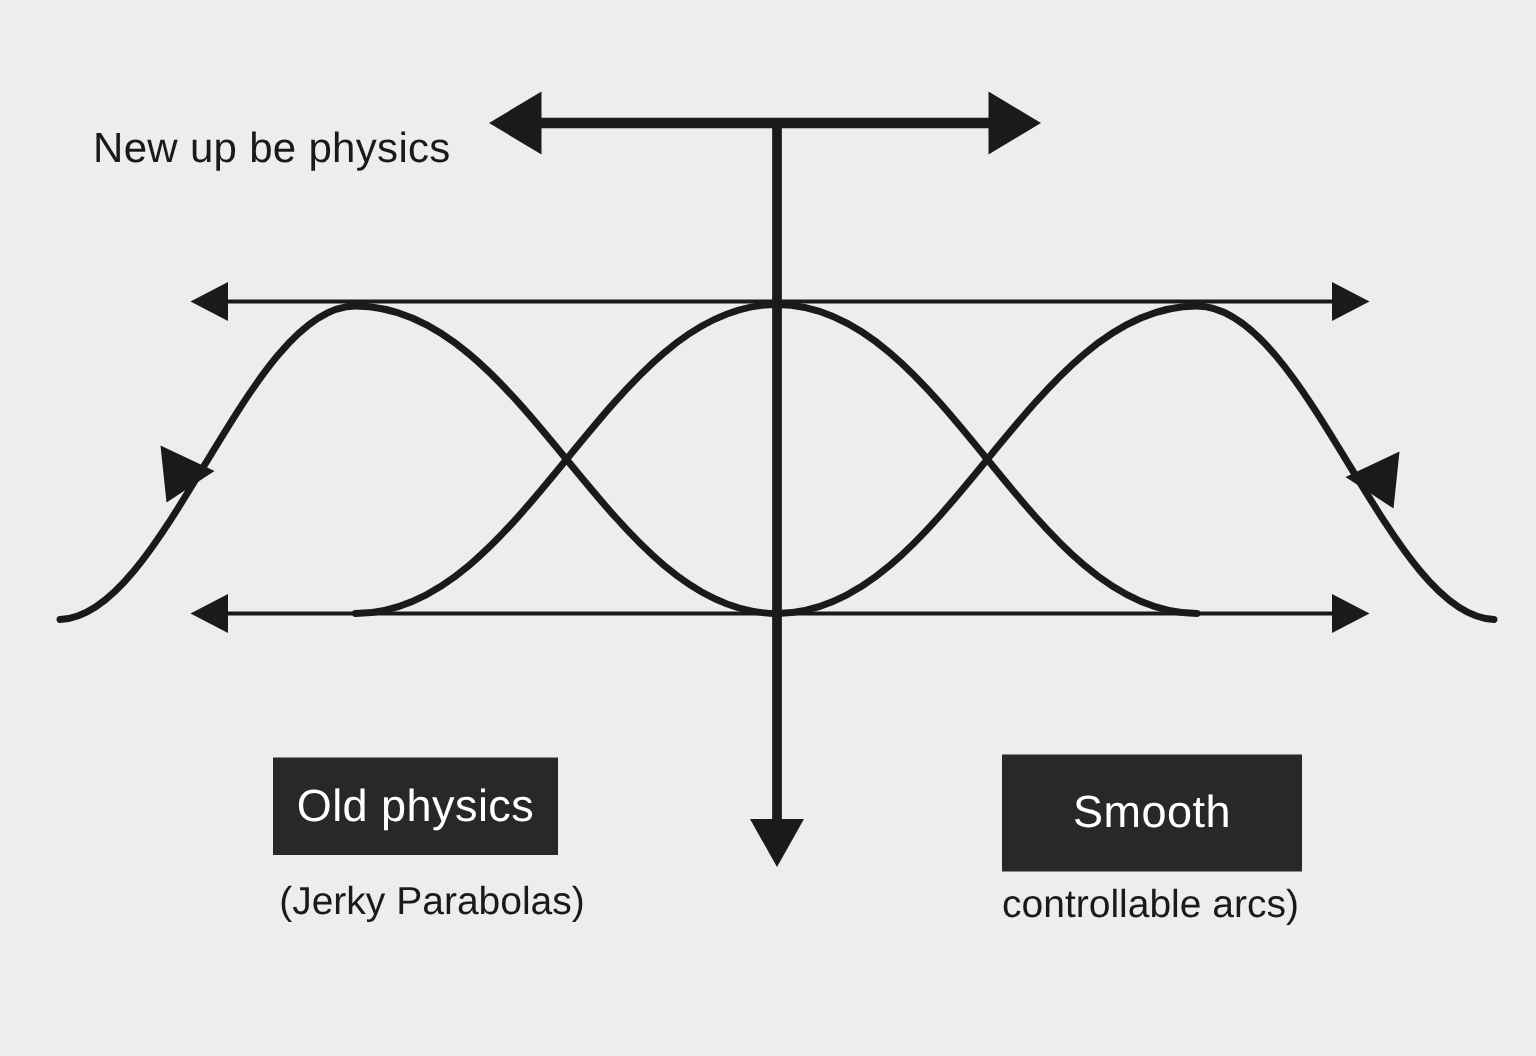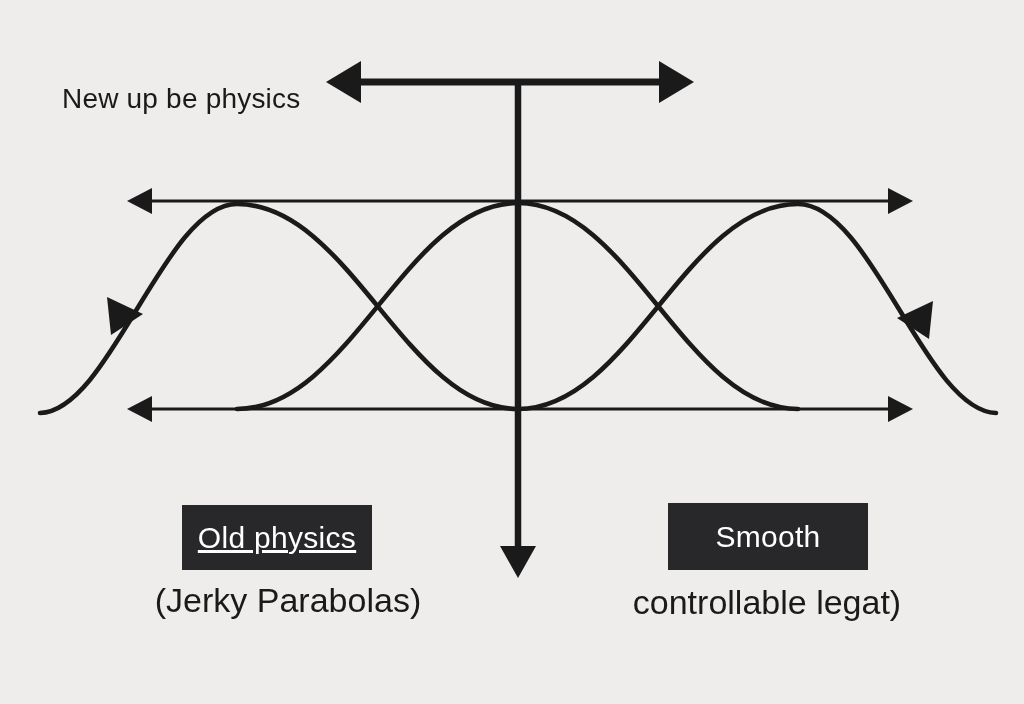--- a/index.html
+++ b/index.html
@@ -29,21 +29,21 @@
     align-items: center;
     justify-content: center;
     background: var(--box_bg, #28282a);
     color: var(--box_text, #ffffff);
     font-size: 30px;
     font-weight: 500;
     letter-spacing: 0.3px;
   }
   .caption {
     position: absolute;
-    font-size: 34px;
+    font-size: 26px;
     font-weight: 500;
     text-align: center;
     white-space: nowrap;
     line-height: 38px;
   }
 </style>
 </head>
 <body>
 
 <div class="stage">
@@ -75,19 +75,19 @@
 
     <path class="stroke" stroke-width="4.6" stroke-linecap="round" d="M 40 413 C 110 411 165 204 237 204 C 350 204 406 409 518 409 C 630 409 686 204 798 204 C 871 204 926 411 996 413"></path>
     <path class="stroke" stroke-width="4.6" stroke-linecap="round" d="M 237 409 C 350 409 406 203 518 203 C 630 203 686 409 798 409"></path>
 
     <polygon class="fill" points="143,314 107,297 111,335"></polygon>
     <polygon class="fill" points="897,318 933,301 929,339"></polygon>
   </svg>
 
   <div class="top-label" style="left:62px; top:64px;margin-top:18px;">New up be physics</div>
 
-  <div class="badge" style="left:182px; top:505px; width:190px; height:65px;text-decoration:underline;">Old physics</div>
+  <div class="badge" style="left:182px; top:505px; width:190px; height:65px;">Old physics</div>
   <div class="caption" style="left:121px; top:581px; width:334px;">(Jerky Parabolas)</div>
 
-  <div class="badge" style="left:668px; top:503px; width:200px; height:67px;">Smooth</div>
-  <div class="caption" style="left:617px; top:583px; width:300px;">controllable legat)</div>
+  <div class="badge" style="left:668px; top:503px; width:200px; height:78px;">Smooth</div>
+  <div class="caption" style="left:617px; top:583px; width:300px;">controllable arcs)</div>
 
 </div>
 
 </body></html>

